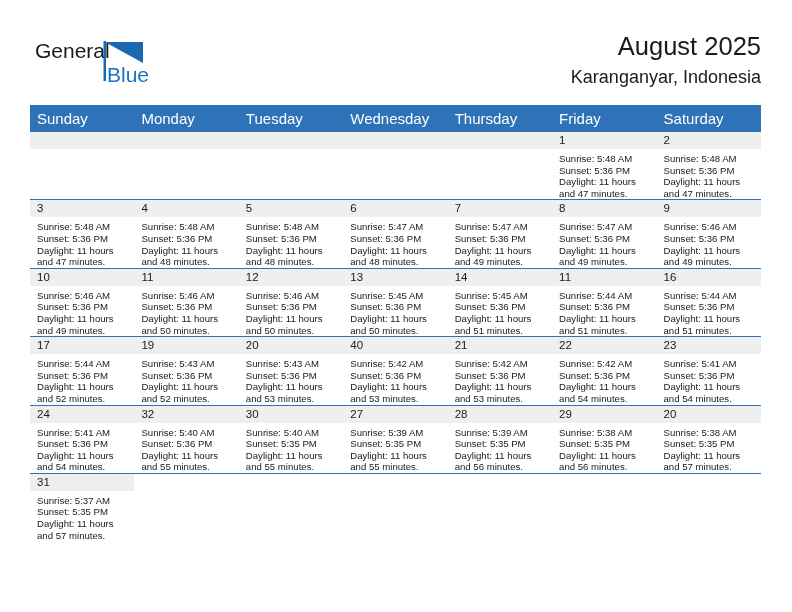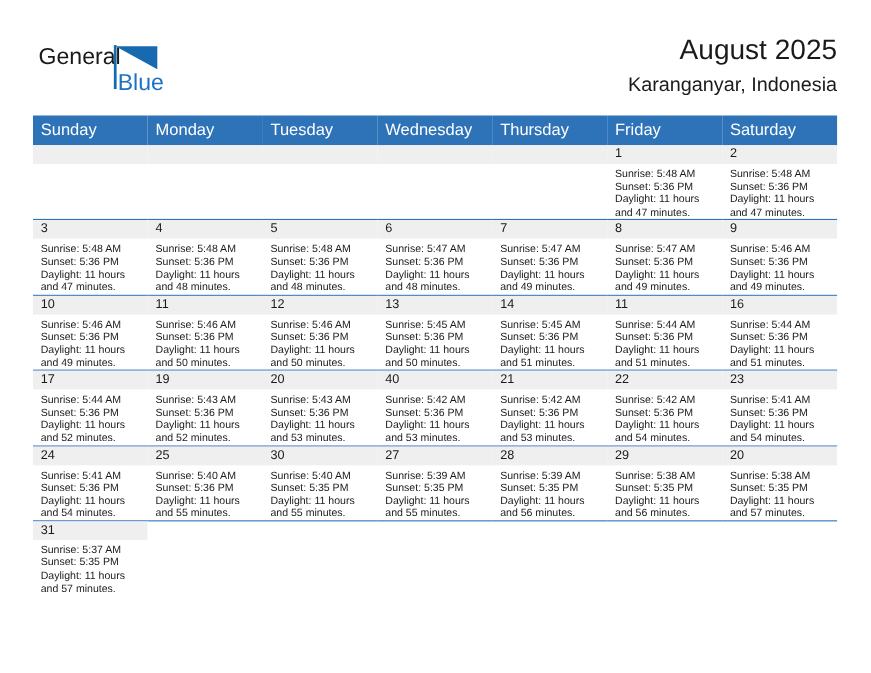--- a/index.html
+++ b/index.html
@@ -443,21 +443,21 @@
               <div class="info">
                 <div>Sunrise: 5:41 AM</div>
                 <div>Sunset: 5:36 PM</div>
                 <div>Daylight: 11 hours</div>
                 <div>and 54 minutes.</div>
               </div>
             </div>
           </td>
           <td>
             <div class="daycell">
-              <div class="daynum-band">25</div>
+              <div class="daynum-band">32</div>
               <div class="info">
                 <div>Sunrise: 5:40 AM</div>
                 <div>Sunset: 5:36 PM</div>
                 <div>Daylight: 11 hours</div>
                 <div>and 55 minutes.</div>
               </div>
             </div>
           </td>
           <td>
             <div class="daycell">

